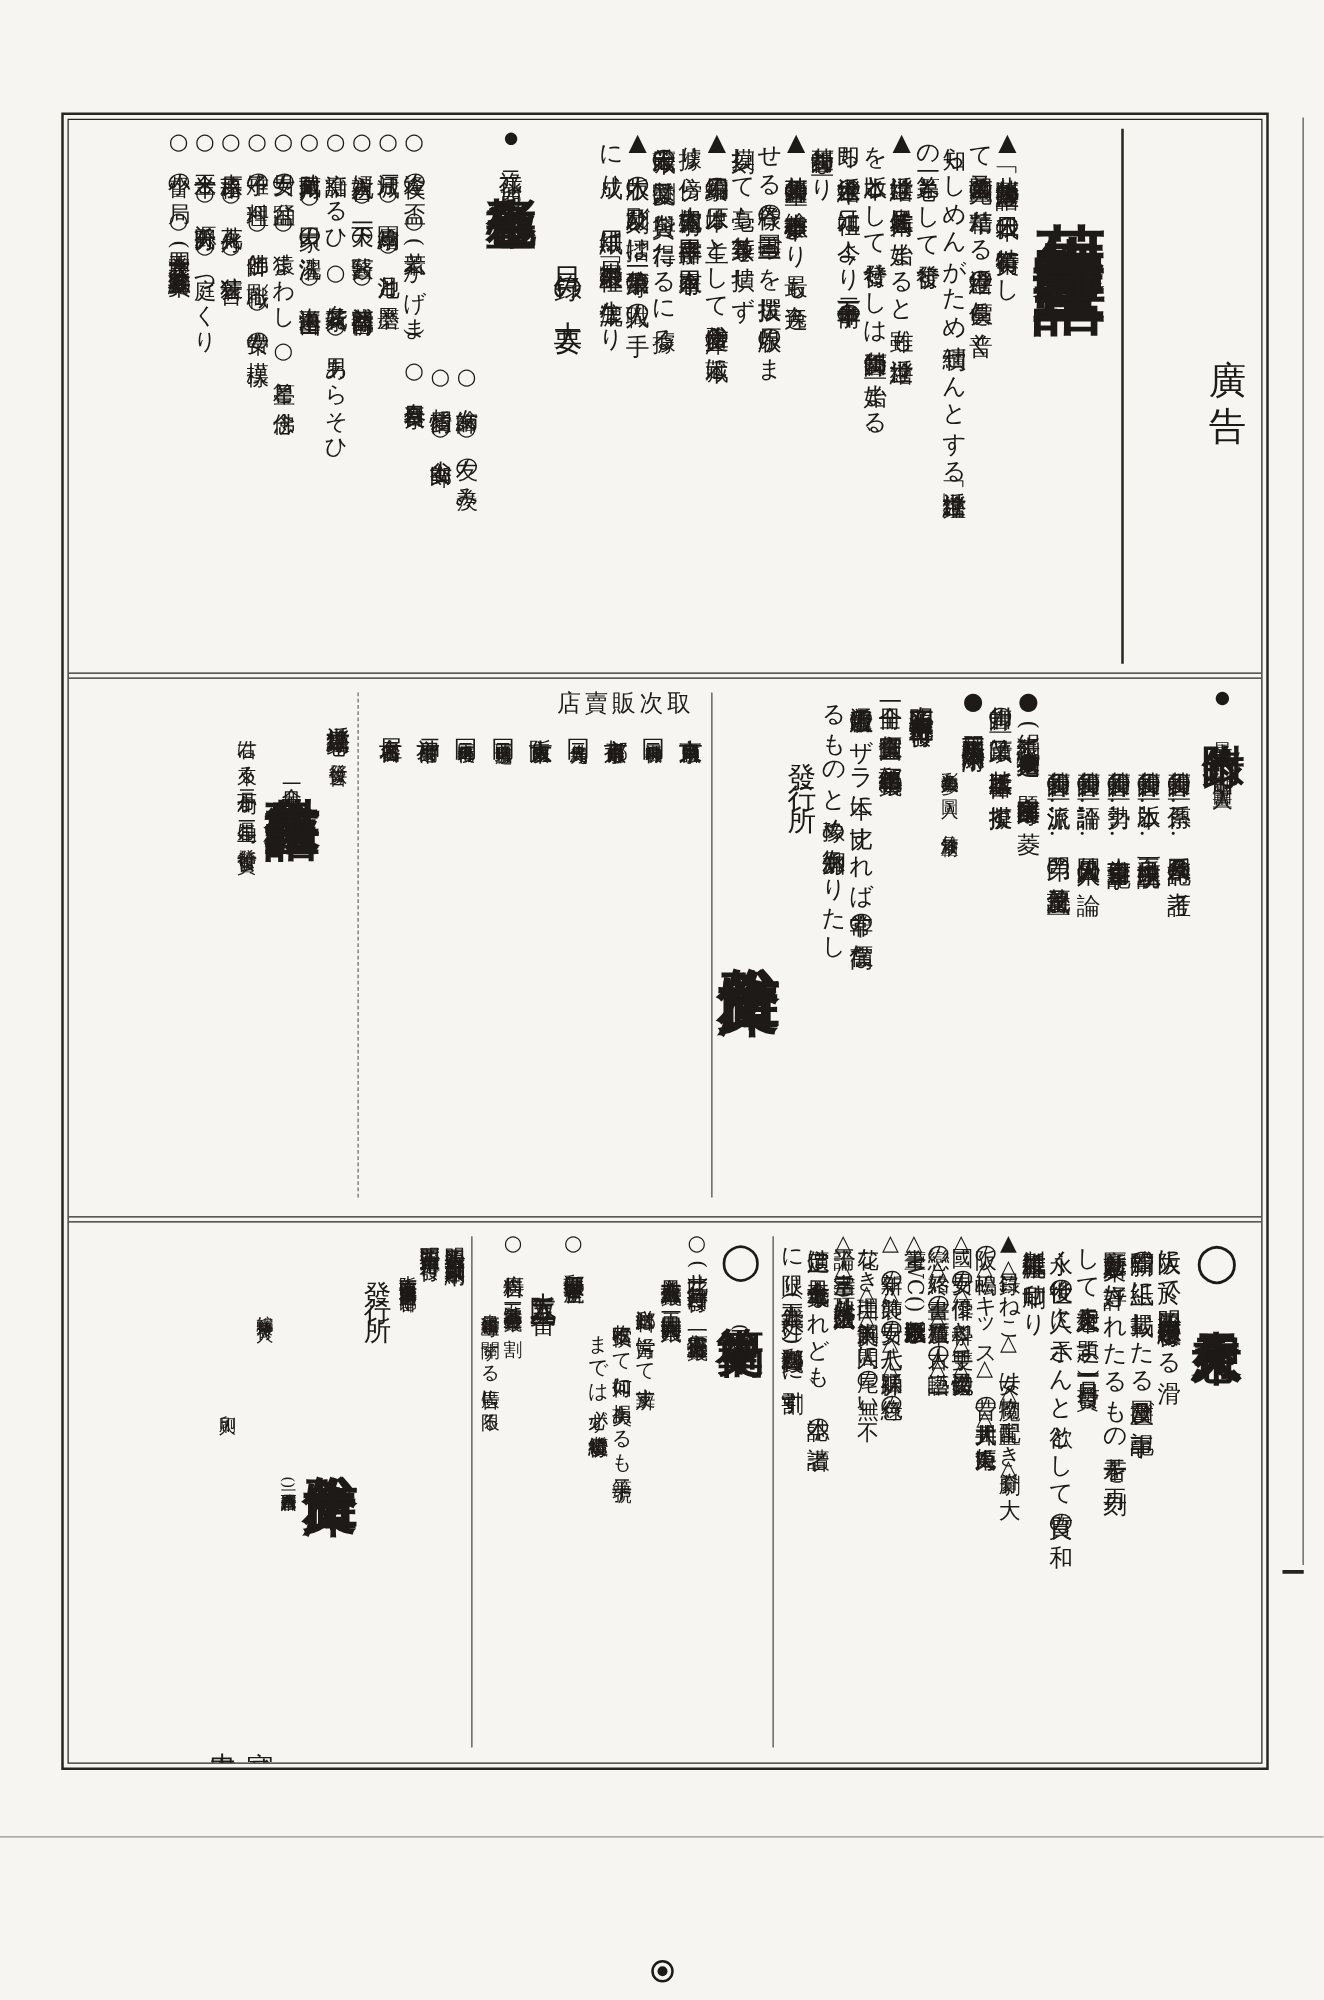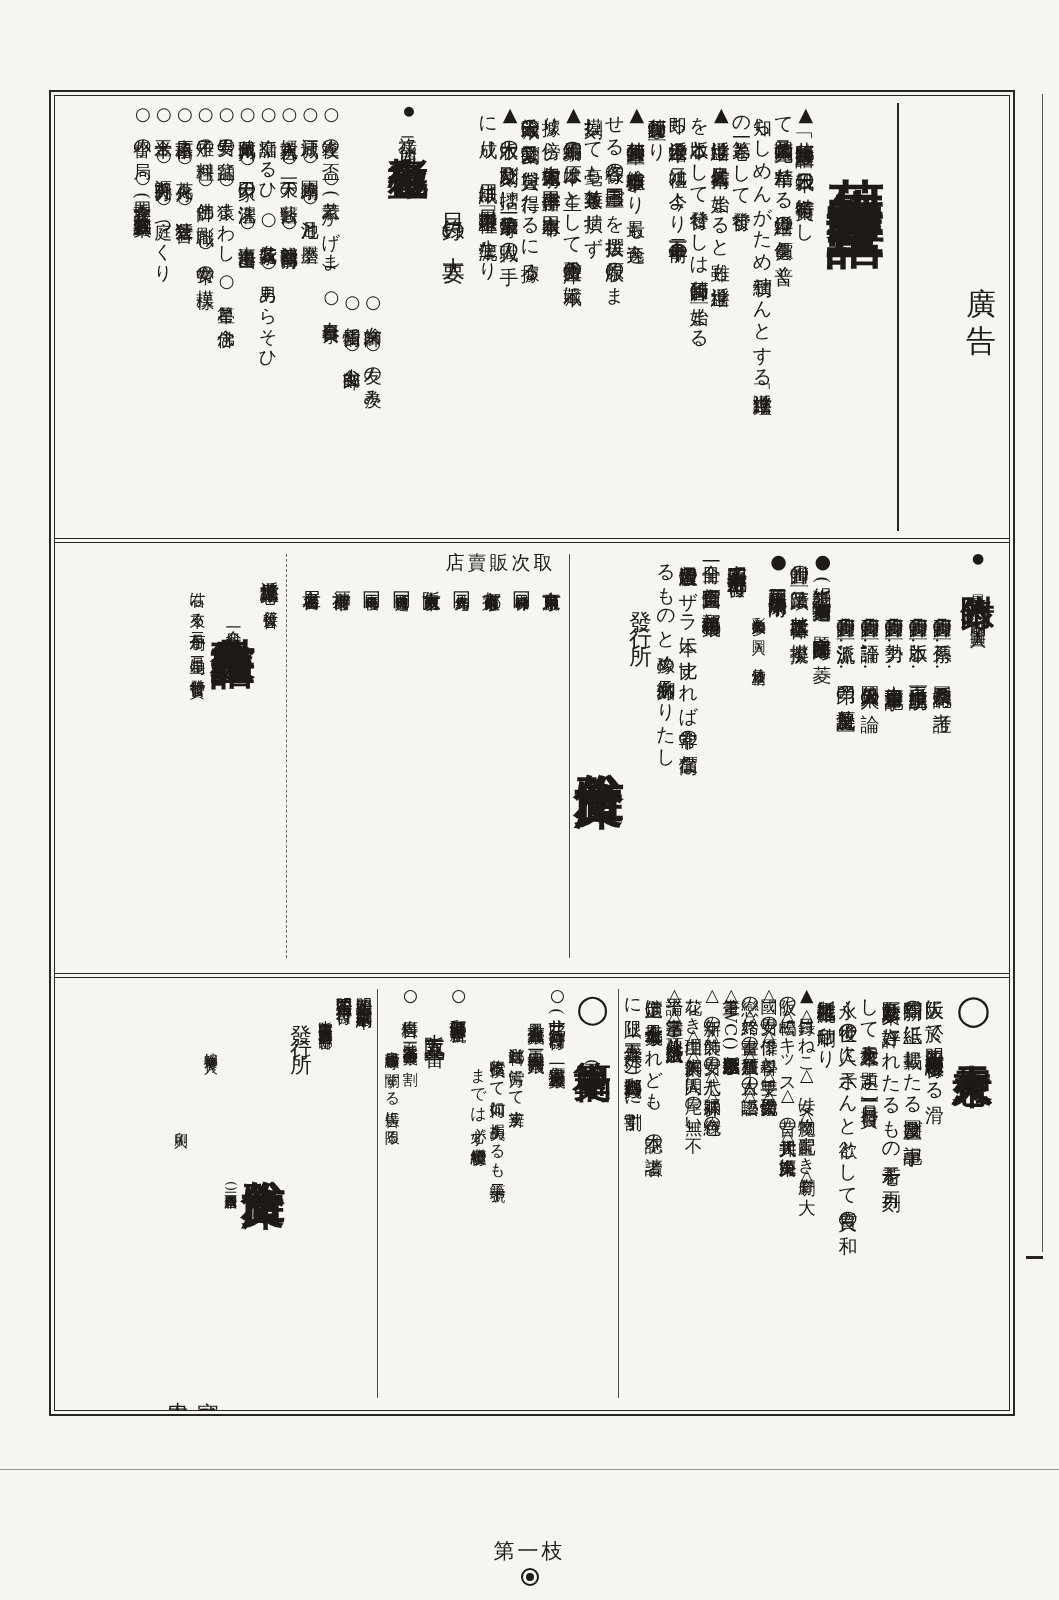--- a/index.html
+++ b/index.html
@@ -273,18 +273,17 @@
         <div class="person printer">
           <span class="plabel">印刷人</span>
           <span class="pname">太田彌八</span>
         </div>
       </div>
 
     </div>
   </div>
 
   <div class="foot-line"></div>
-  <div class="caption">第一枝</div>
   <div class="bullseye">
       <span class="dot"></span>
     </div>
 
 </div>
 
 </body></html>

